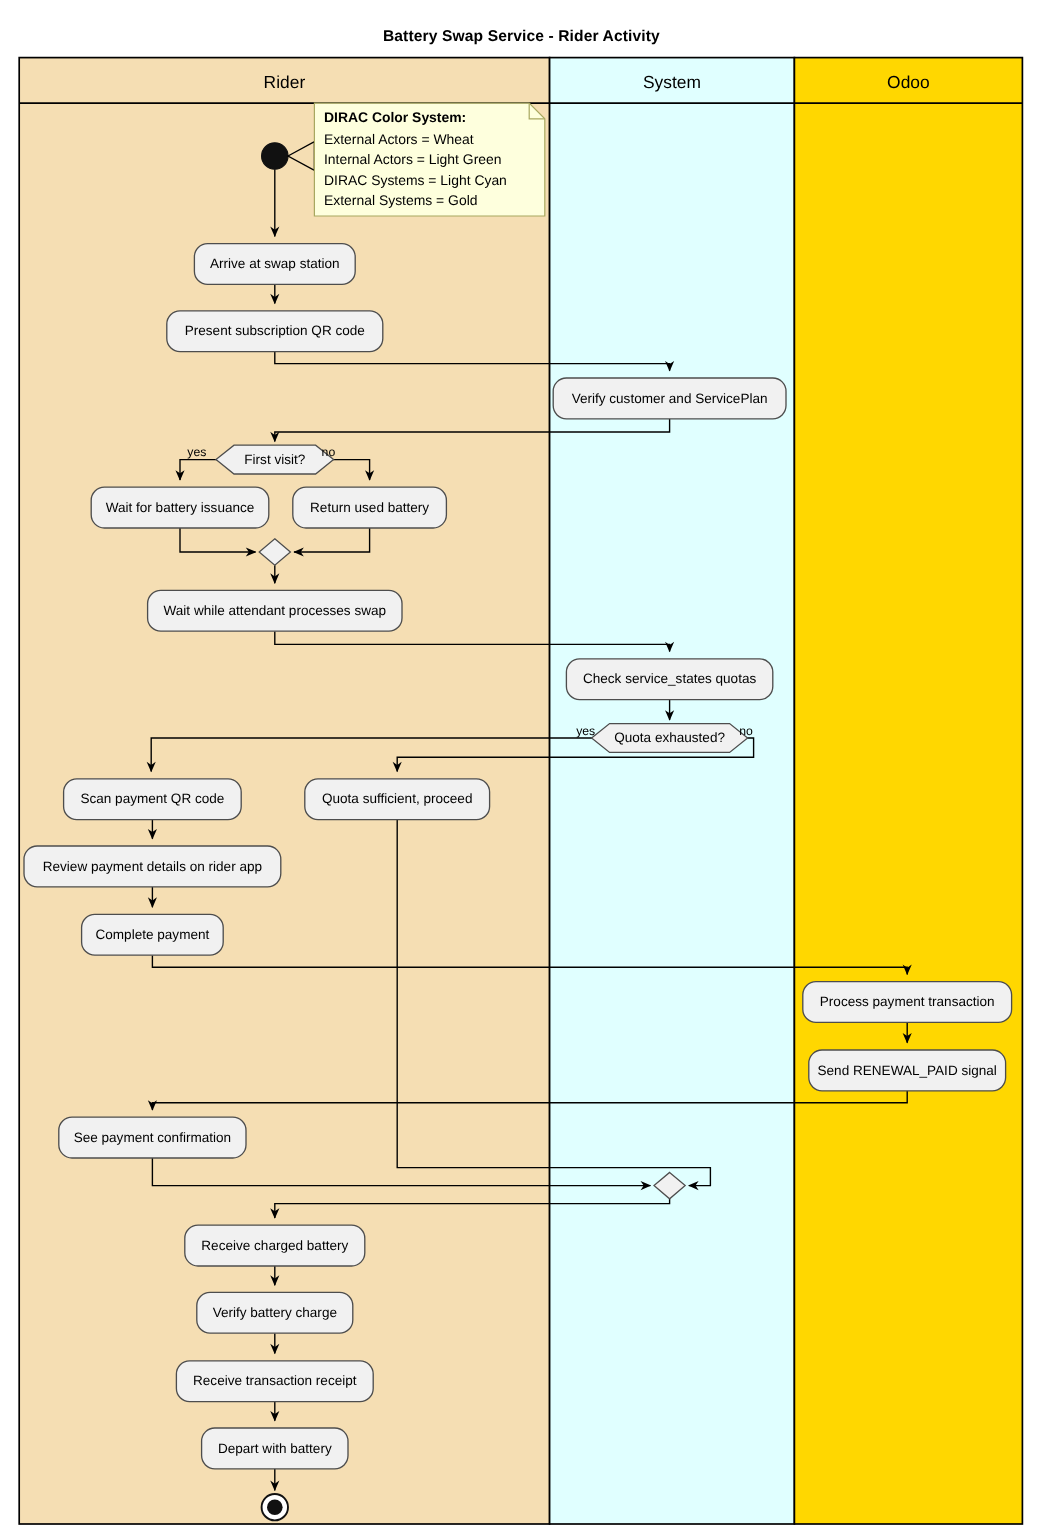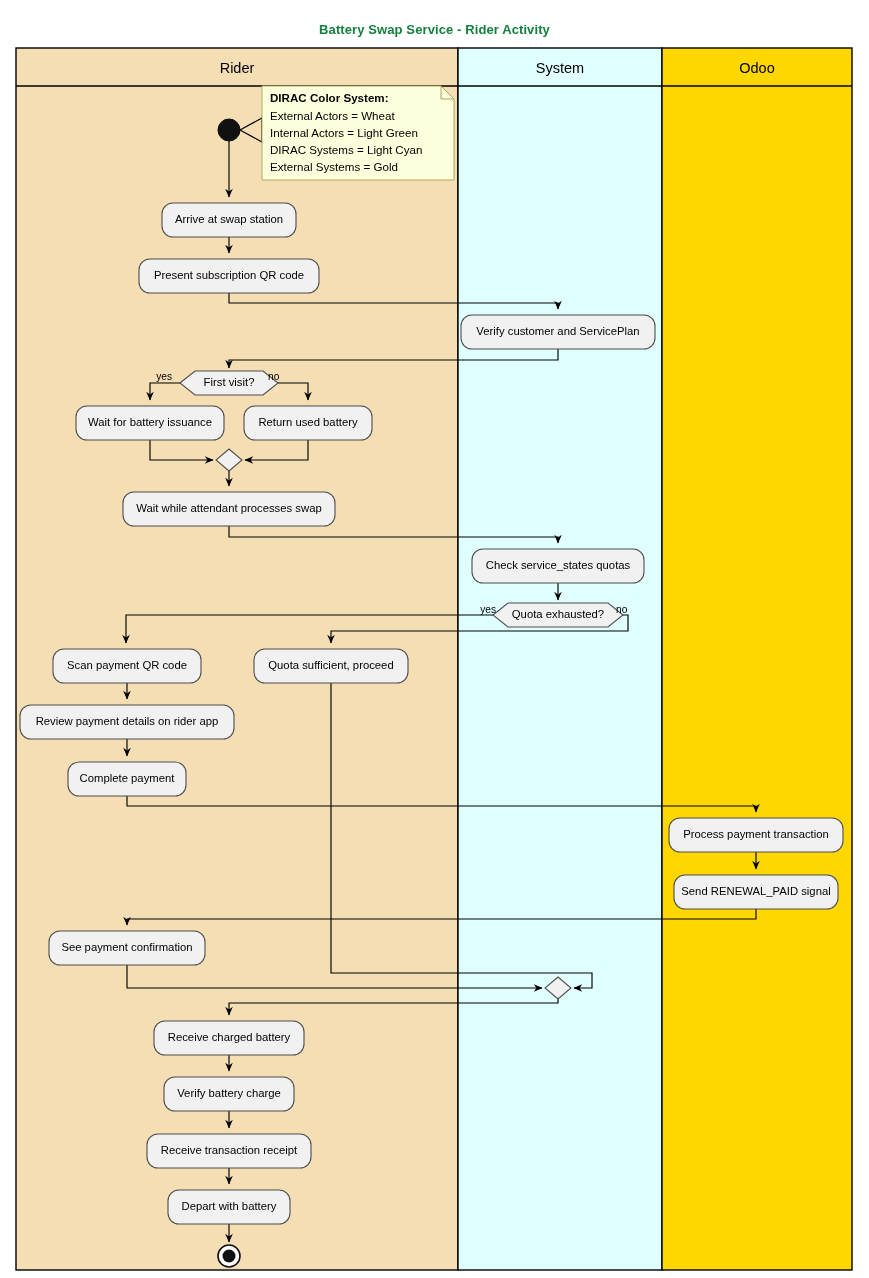--- a/index.html
+++ b/index.html
@@ -1,20 +1,20 @@
 <!DOCTYPE html>
 <html><head>
 <meta charset="utf-8">
 <style>
   html,body{margin:0;padding:0;background:#ffffff;}
   body{width:869px;height:1278px;font-family:"Liberation Sans",sans-serif;position:relative;overflow:hidden;}
   #diagram-root{position:absolute;left:0;top:0;width:869px;height:1278px;}
   .title{
     position:absolute;left:0;top:22px;width:869px;text-align:center;
-    font-size:13px;font-weight:bold;color:#15803d;letter-spacing:0.1px;
+    font-size:13px;font-weight:bold;color:#000000;letter-spacing:0.1px;
   }
   svg.canvas{position:absolute;left:0;top:0;width:869px;height:1278px;}
   .lane-label{font-size:14.5px;fill:#000;text-anchor:middle;font-family:"Liberation Sans",sans-serif;}
   .node-label{font-size:11.3px;fill:#000;text-anchor:middle;font-family:"Liberation Sans",sans-serif;dominant-baseline:middle;}
   .dec-label{font-size:11.3px;fill:#000;text-anchor:middle;font-family:"Liberation Sans",sans-serif;dominant-baseline:middle;}
   .guard{font-size:10.2px;fill:#000;font-family:"Liberation Sans",sans-serif;dominant-baseline:middle;}
   .note-title{font-size:11.6px;font-weight:bold;fill:#000;font-family:"Liberation Sans",sans-serif;}
   .note-line{font-size:11.6px;fill:#000;font-family:"Liberation Sans",sans-serif;}
   .edge{stroke:#000;stroke-width:1.15;fill:none;}
   .nodebox{fill:#F1F1F1;stroke:#4D4D4D;stroke-width:1.1;}

